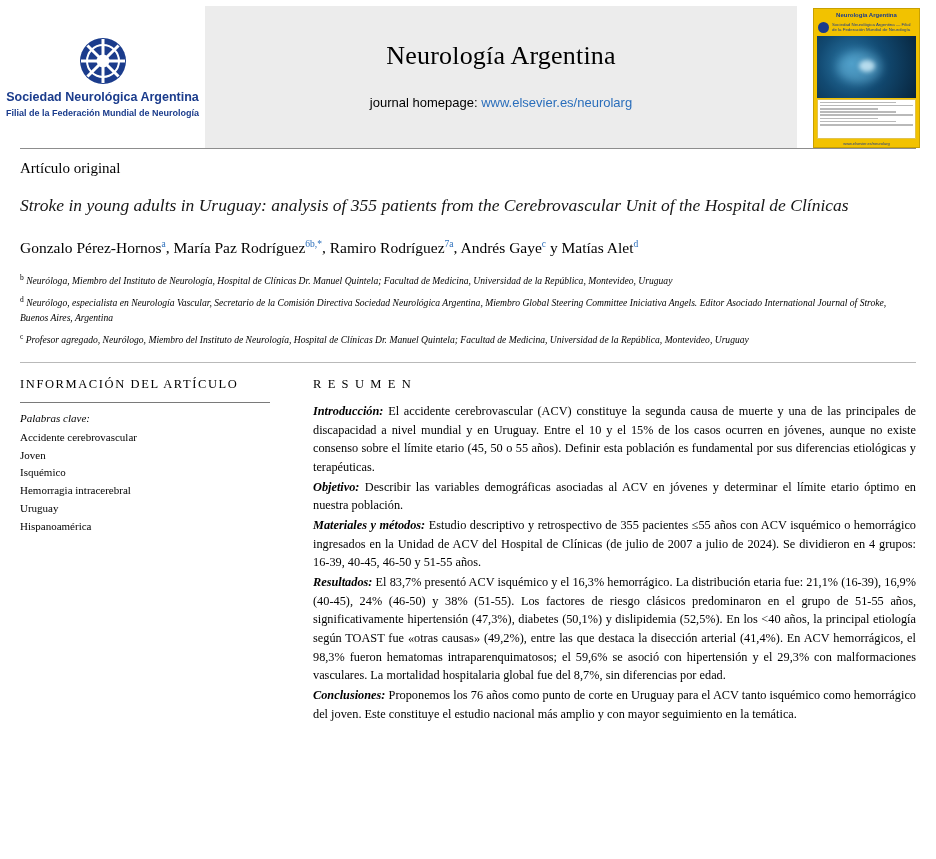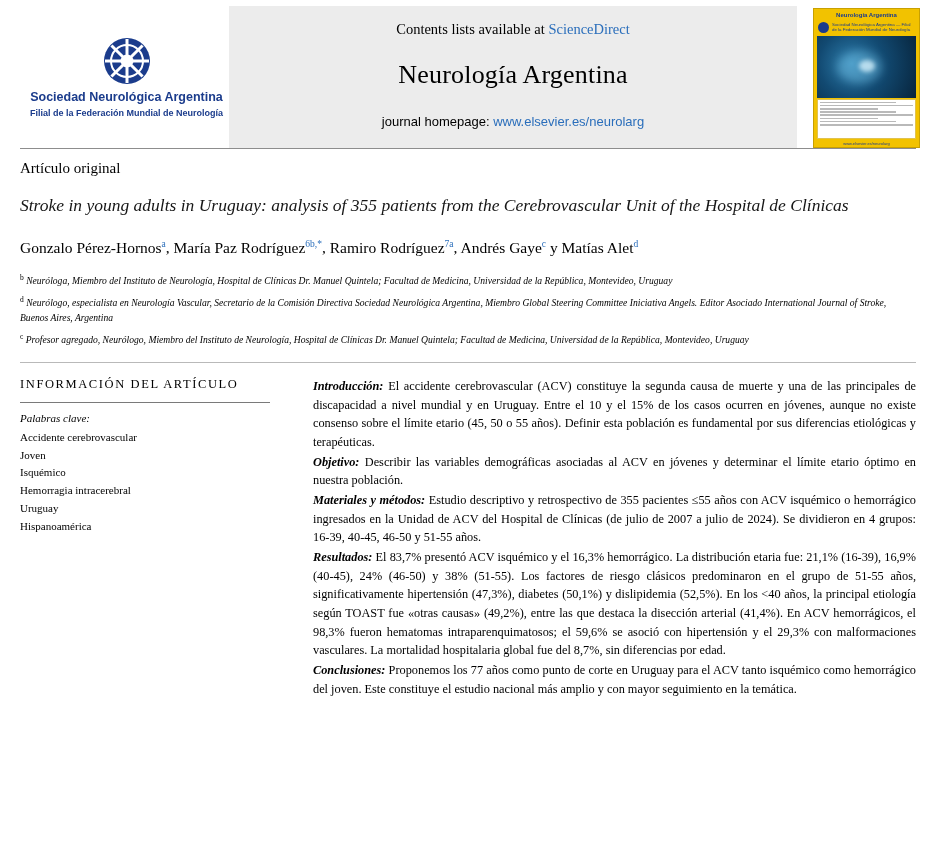--- a/index.html
+++ b/index.html
@@ -24,21 +24,20 @@
     padding-top: 6px;
     box-sizing: border-box;
   }
   .logo-block {
     width: 205px;
     display: flex;
     flex-direction: column;
     align-items: center;
     justify-content: center;
     padding-top: 4px;
-    padding-left: 24px;
   }
   .logo-mark {
     width: 46px;
     height: 46px;
     border-radius: 50%;
     background: #1b3c8c;
     position: relative;
     margin-bottom: 6px;
   }
   .logo-mark::before {
@@ -335,23 +334,20 @@
         <span style="transform:translate(-50%,-50%) rotate(45deg)"></span>
         <span style="transform:translate(-50%,-50%) rotate(90deg)"></span>
         <span style="transform:translate(-50%,-50%) rotate(135deg)"></span>
       </div>
     </div>
     <div class="logo-society">Sociedad Neurológica Argentina</div>
     <div class="logo-sub">Filial de la Federación Mundial de Neurología</div>
   </div>
 
   <div class="banner">
-    <div class="banner-line1">
-      <span>Contents lists available at </span><span class="sd">ScienceDirect</span>
-    </div>
     <div class="journal-title">Neurología Argentina</div>
     <div class="banner-line3">
       <span>journal homepage: </span><span class="url">www.elsevier.es/neurolarg</span>
     </div>
   </div>
 
   <div class="cover-wrap">
     <div class="cover">
       <div class="cover-header">Neurología Argentina</div>
       <div class="cover-soc">
@@ -400,20 +396,21 @@
     <div class="kw-label">Palabras clave:</div>
     <div class="kw-item">Accidente cerebrovascular</div>
     <div class="kw-item">Joven</div>
     <div class="kw-item">Isquémico</div>
     <div class="kw-item">Hemorragia intracerebral</div>
     <div class="kw-item">Uruguay</div>
     <div class="kw-item">Hispanoamérica</div>
   </div>
 
   <div class="col-right">
+    <div class="sec-head">R E S U M E N</div>
 
     <p class="abstract-p"><span class="lbl">Introducción:</span><span> El accidente cerebrovascular (ACV) constituye la segunda causa de muerte y una de las principales de discapacidad a nivel mundial y en Uruguay. Entre el 10 y el 15% de los casos ocurren en jóvenes, aunque no existe consenso sobre el límite etario (45, 50 o 55 años). Definir esta población es fundamental por sus diferencias etiológicas y terapéuticas.</span></p>
     <p class="abstract-p"><span class="lbl">Objetivo:</span><span> Describir las variables demográficas asociadas al ACV en jóvenes y determinar el límite etario óptimo en nuestra población.</span></p>
     <p class="abstract-p"><span class="lbl">Materiales y métodos:</span><span> Estudio descriptivo y retrospectivo de 355 pacientes ≤55 años con ACV isquémico o hemorrágico ingresados en la Unidad de ACV del Hospital de Clínicas (de julio de 2007 a julio de 2024). Se dividieron en 4 grupos: 16-39, 40-45, 46-50 y 51-55 años.</span></p>
     <p class="abstract-p"><span class="lbl">Resultados:</span><span> El 83,7% presentó ACV isquémico y el 16,3% hemorrágico. La distribución etaria fue: 21,1% (16-39), 16,9% (40-45), 24% (46-50) y 38% (51-55). Los factores de riesgo clásicos predominaron en el grupo de 51-55 años, significativamente hipertensión (47,3%), diabetes (50,1%) y dislipidemia (52,5%). En los &lt;40 años, la principal etiología según TOAST fue «otras causas» (49,2%), entre las que destaca la disección arterial (41,4%). En ACV hemorrágicos, el 98,3% fueron hematomas intraparenquimatosos; el 59,6% se asoció con hipertensión y el 29,3% con malformaciones vasculares. La mortalidad hospitalaria global fue del 8,7%, sin diferencias por edad.</span></p>
-    <p class="abstract-p"><span class="lbl">Conclusiones:</span><span> Proponemos los 77 años como punto de corte en Uruguay para el ACV tanto isquémico como hemorrágico del joven. Este constituye el estudio nacional más amplio y con mayor seguimiento en la temática.</span></p>
+    <p class="abstract-p"><span class="lbl">Conclusiones:</span><span> Proponemos los 76 años como punto de corte en Uruguay para el ACV tanto isquémico como hemorrágico del joven. Este constituye el estudio nacional más amplio y con mayor seguimiento en la temática.</span></p>
   </div>
 </div>
 
 </body></html>

